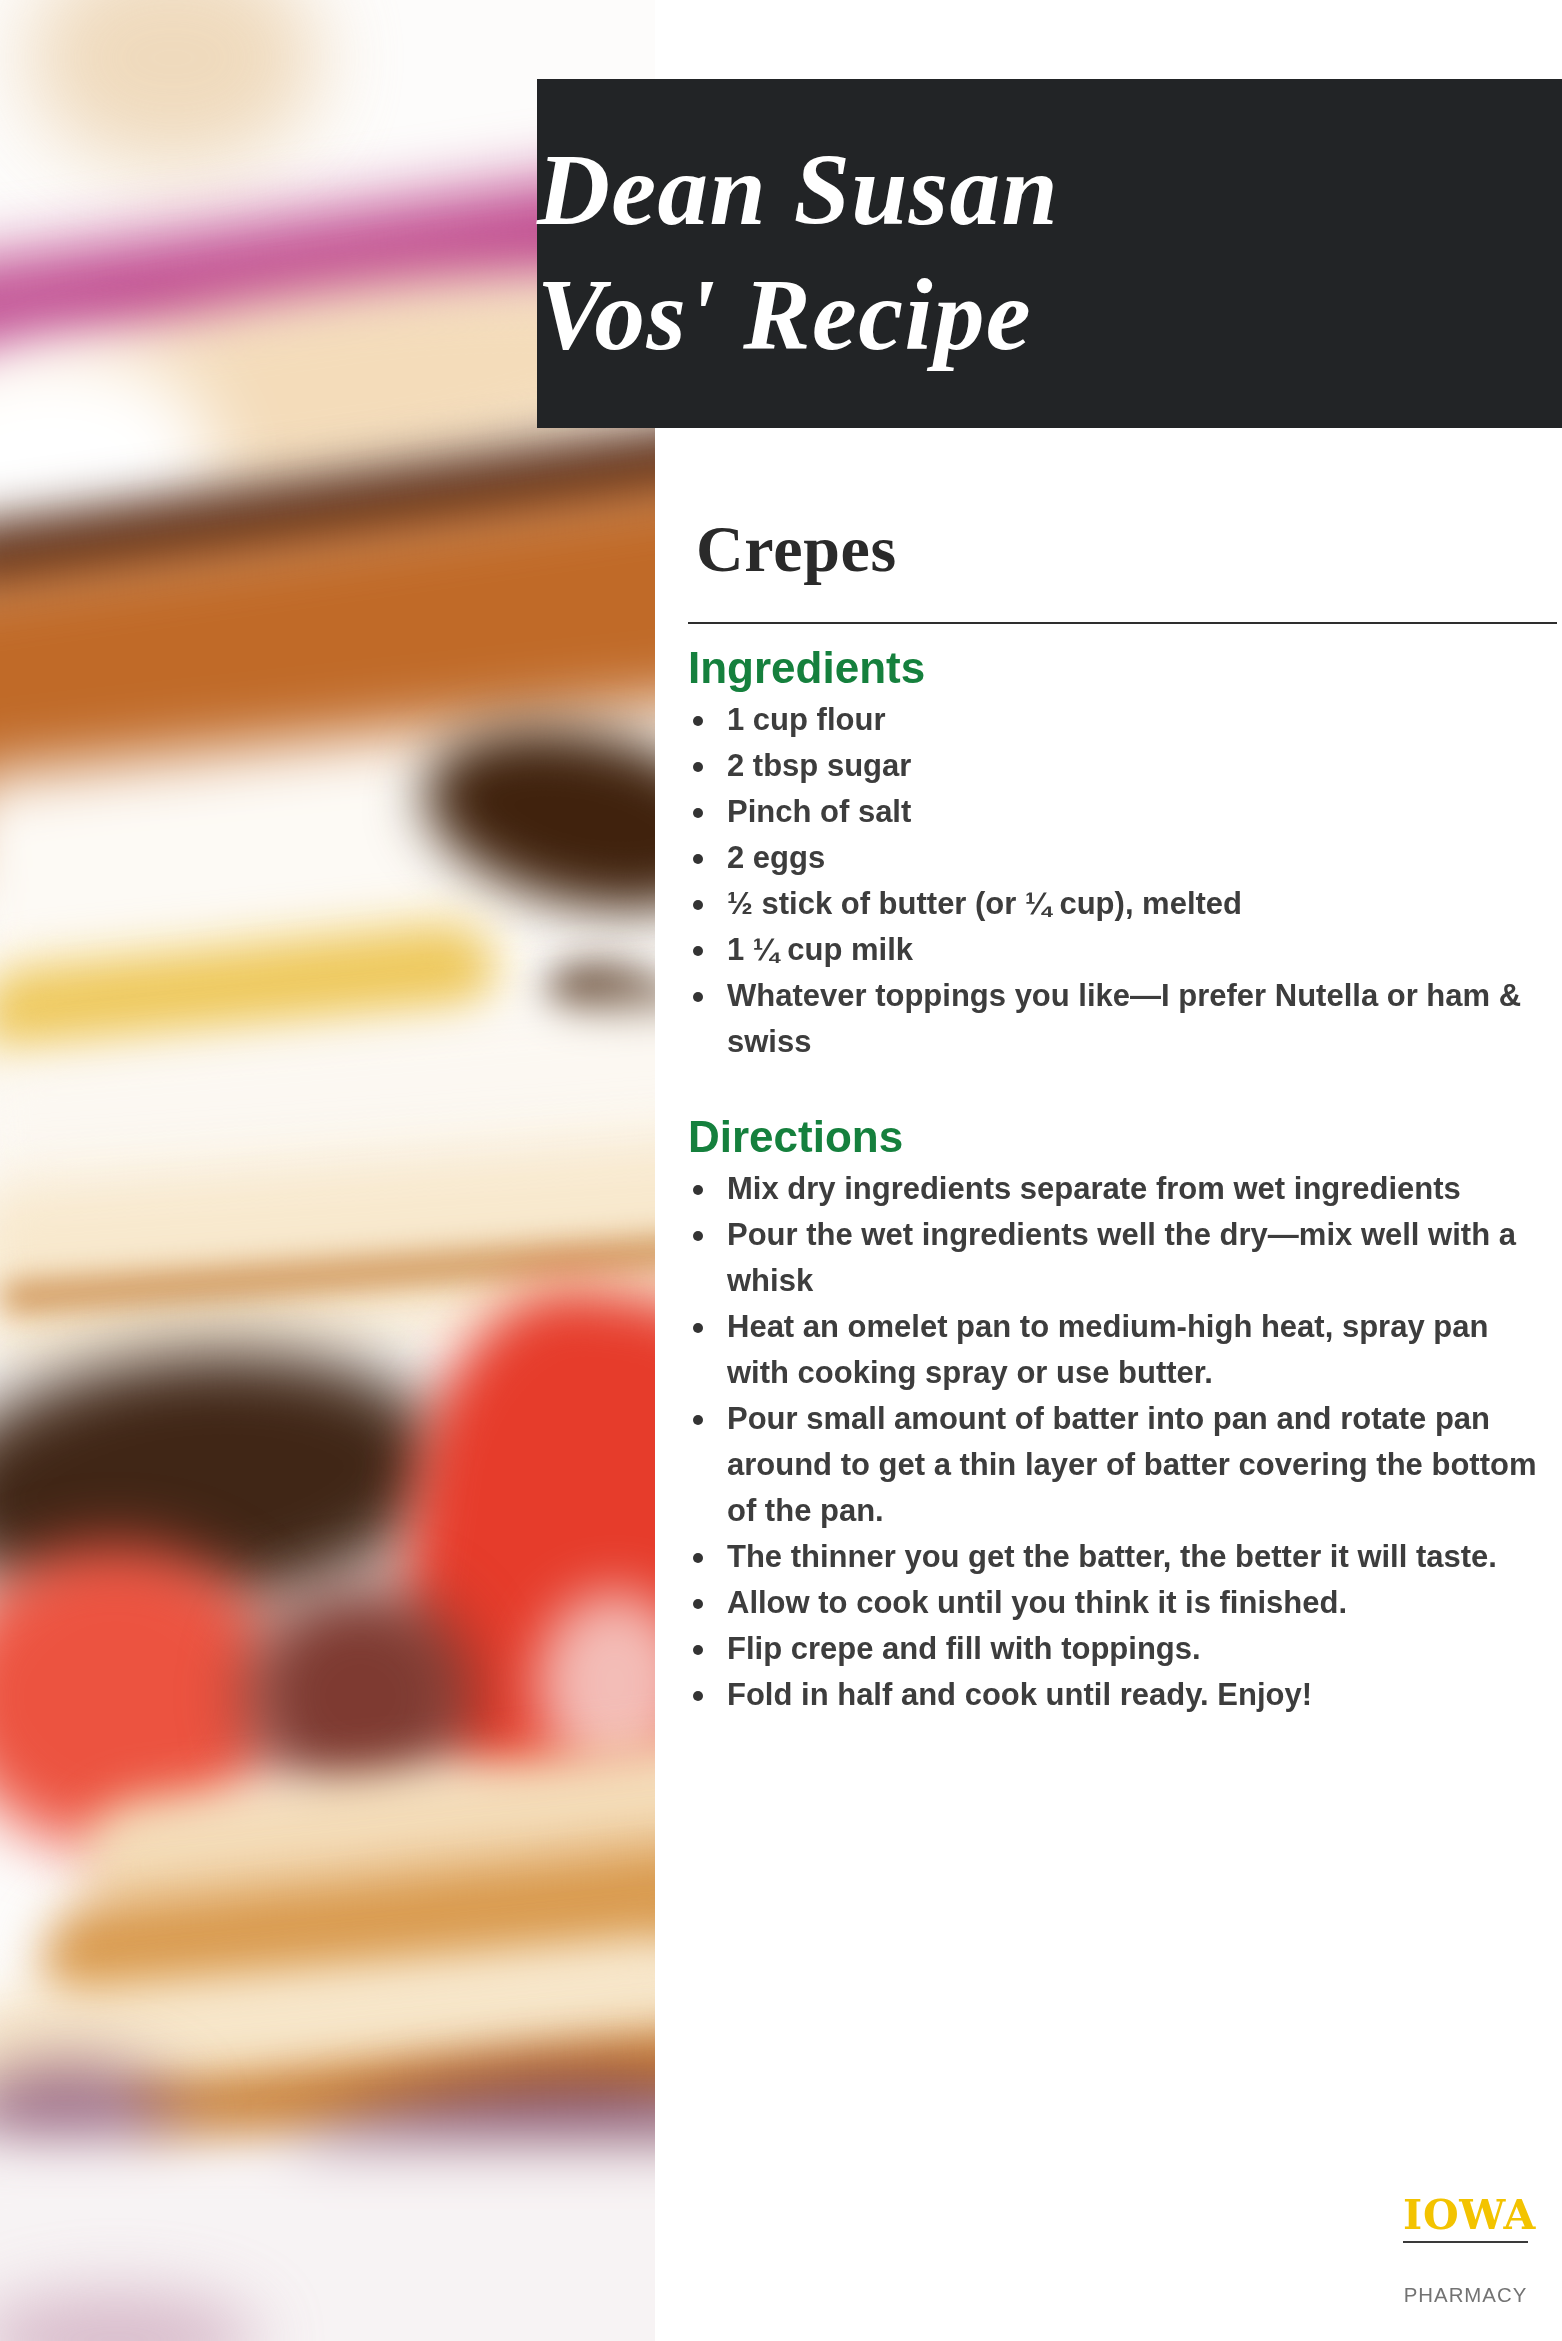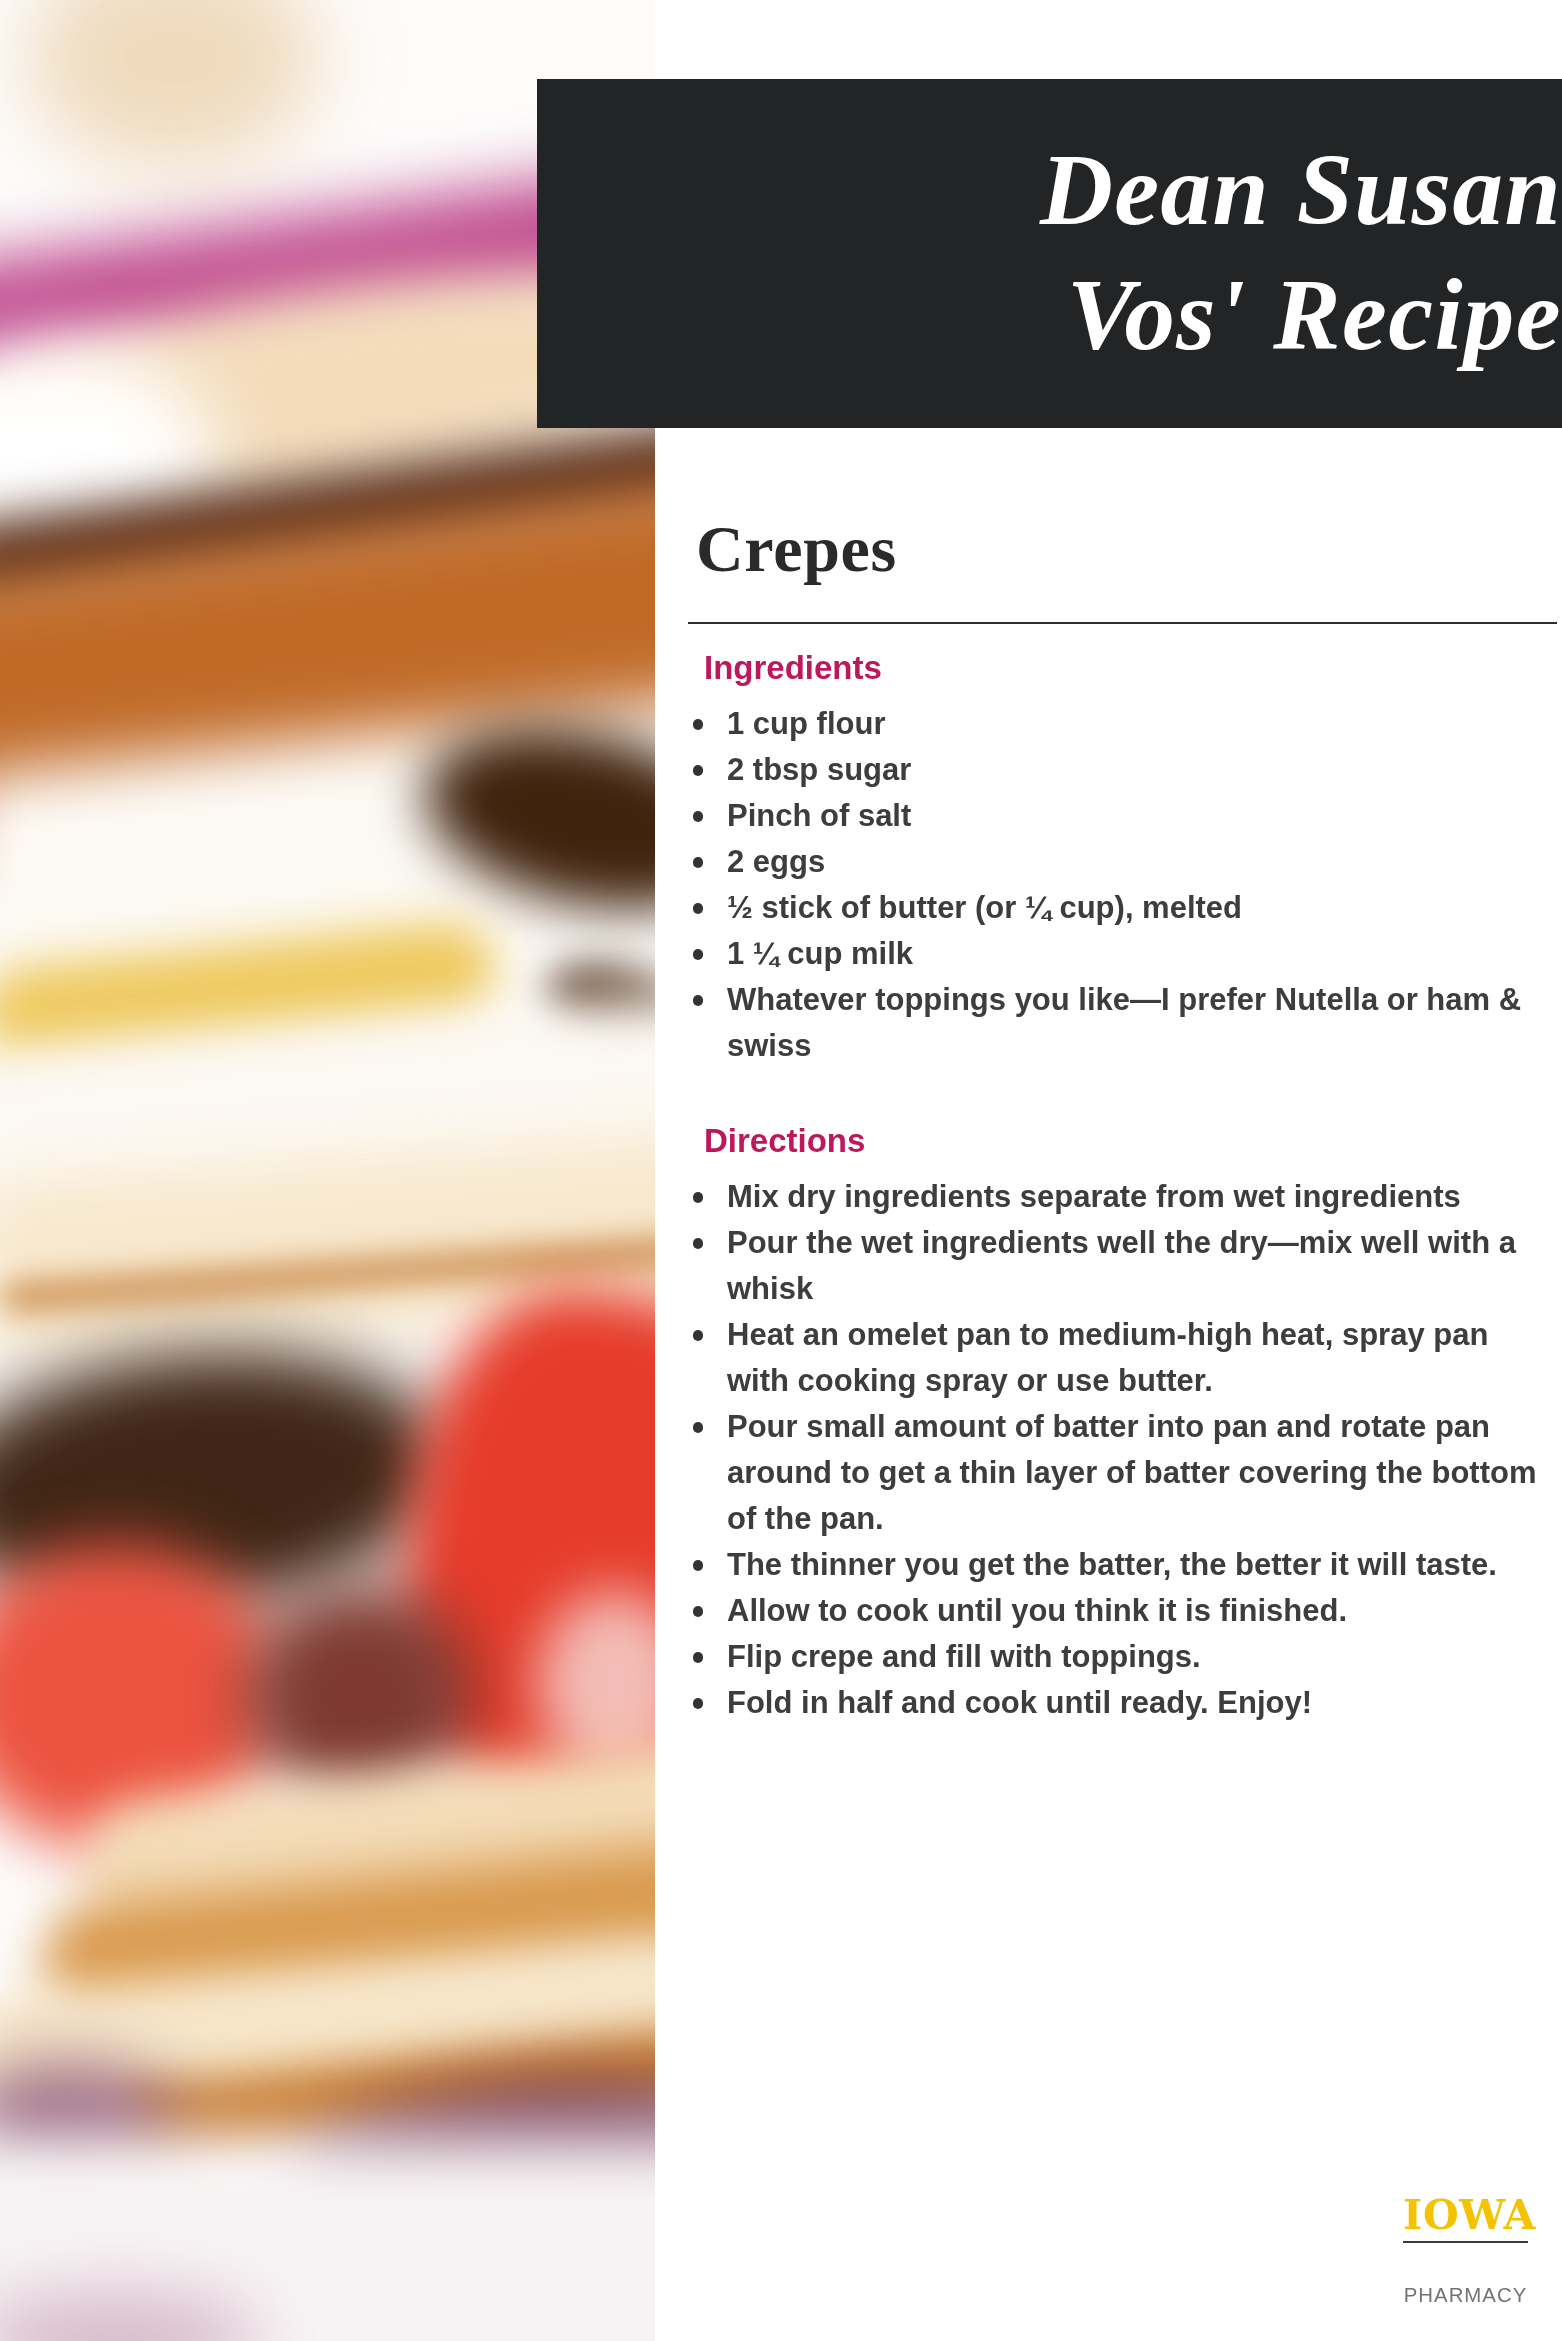--- a/index.html
+++ b/index.html
@@ -50,21 +50,21 @@
 
   
   .banner {
     position: absolute;
     left: 537px; top: 79px; right: 0;
     height: 349px;
     background: #222426;
     z-index: 5;
     box-sizing: border-box;
     padding-top: 49px;
-    text-align: right;
+    text-align: left;
   }
   .banner-line {
     font-family: "Liberation Serif", serif;
     font-style: italic;
     font-weight: 700;
     font-size: 101px;
     line-height: 125px;
     color: #ffffff;
     letter-spacing: 1.4px;
     white-space: nowrap;
@@ -86,25 +86,25 @@
     color: #2a2a2a;
     letter-spacing: 0.7px;
   }
   .divider {
     margin-top: 39px;
     width: 869px;
     height: 2px;
     background: #2e2e2e;
   }
   .section-heading {
-    margin: 16px;
-    font-size: 33px;
+    margin: 0;
+    font-size: 44px;
     line-height: 35px;
     font-weight: 700;
-    color: #be185d;
+    color: #15803d;
   }
   .h-ingredients { margin-top: 26px; }
   .h-directions  { margin-top: 54px; }
   ul.rlist {
     list-style: none;
     margin: 12.2px 0 0 0;
     padding: 0;
     font-size: 31px;
     line-height: 46px;
     font-weight: 700;

